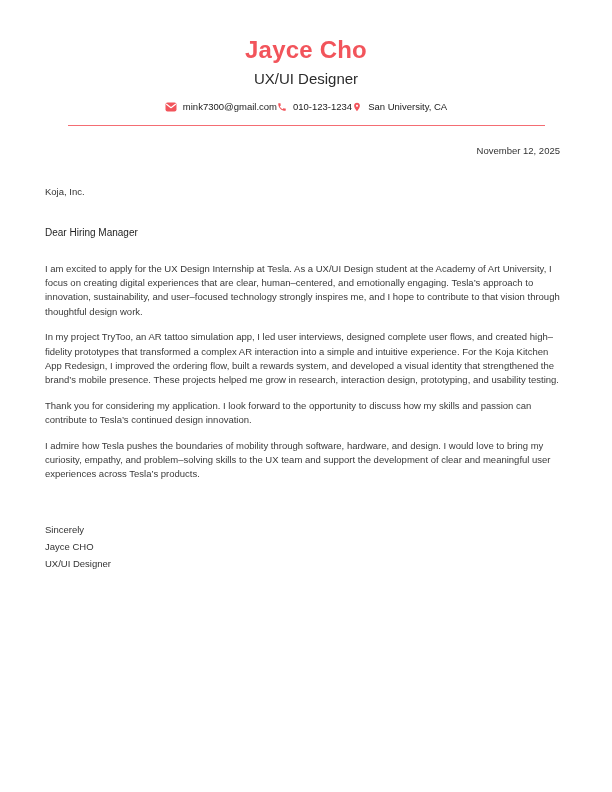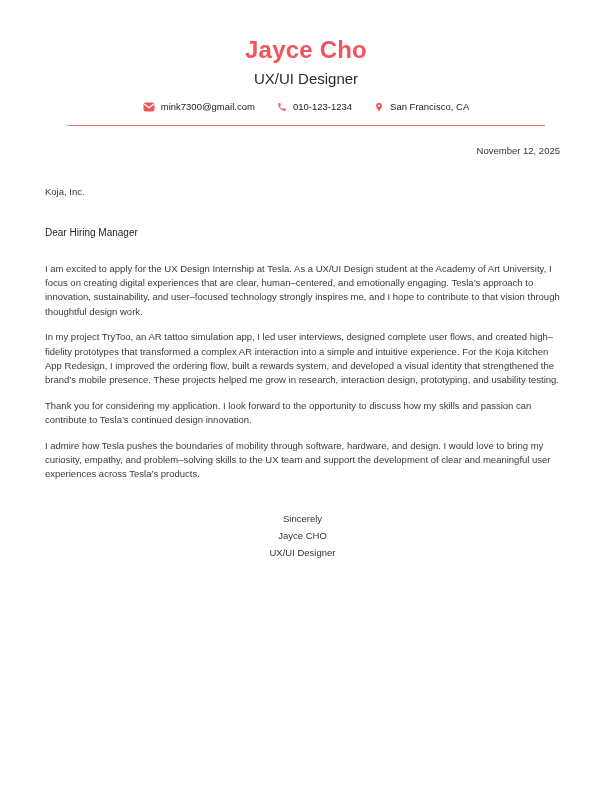--- a/index.html
+++ b/index.html
@@ -29,21 +29,20 @@
     margin-top: 6px;
     font-size: 15px;
     line-height: 18px;
     color: #2b2b2b;
   }
   .contact-row {
     margin-top: 13px;
     display: flex;
     justify-content: center;
     align-items: flex-start;
-    gap: 22px;
     font-size: 9.5px;
     line-height: 12px;
     color: #222222;
   }
   .contact-item { display: flex; align-items: center; gap: 6px; }
   .contact-item svg { display: block; }
   .divider {
     margin: 12px auto 0;
     width: 477px;
     height: 1.4px;
@@ -60,21 +59,21 @@
   .date { margin-top: 18px; text-align: right; color: #333333; }
   .recipient { margin-top: 26px; color: #333333; }
   .salutation {
     margin-top: 27px;
     font-size: 10px;
     font-weight: normal;
     color: #1f1f1f;
   }
   .letter p { margin: 11px 0 0; }
   .letter p.first-para { margin-top: 21px; }
-  .closing { margin-top: 28px; line-height: 17.3px; color: #333333; text-align: center; }
+  .closing { margin-top: 39px; line-height: 17.3px; color: #333333; }
 
   
   .brand-logo {
     position: absolute;
     left: 513px;
     top: 682px;
     width: 92px;
     height: 100px;
   }
 </style>
@@ -100,21 +99,21 @@
         <svg width="10" height="10" viewBox="0 0 24 24" aria-hidden="true">
           <path fill="#f2545b" d="M6.62 10.79c1.44 2.83 3.76 5.14 6.59 6.59l2.2-2.2c.27-.27.67-.36 1.02-.24 1.12.37 2.33.57 3.57.57.55 0 1 .45 1 1V20c0 .55-.45 1-1 1-9.39 0-17-7.61-17-17 0-.55.45-1 1-1h3.5c.55 0 1 .45 1 1 0 1.25.2 2.45.57 3.57.11.35.03.74-.25 1.02l-2.2 2.2z"></path>
         </svg>
         <span>010-123-1234</span>
       </span>
 
       <span class="contact-item">
         <svg width="10" height="12" viewBox="0 0 24 24" aria-hidden="true">
           <path fill="#f2545b" d="M12 2C8.13 2 5 5.13 5 9c0 5.25 7 13 7 13s7-7.75 7-13c0-3.87-3.13-7-7-7zm0 9.5c-1.38 0-2.5-1.12-2.5-2.5s1.12-2.5 2.5-2.5 2.5 1.12 2.5 2.5-1.12 2.5-2.5 2.5z"></path>
         </svg>
-        <span>San Francisco, CA</span>
+        <span>San University, CA</span>
       </span>
     </div>
 
     <div class="divider"></div>
   </header>
 
   <main class="letter">
     <div class="date">November 12, 2025</div>
     <div class="recipient">Koja, Inc.</div>
     <div class="salutation">Dear Hiring Manager</div>

